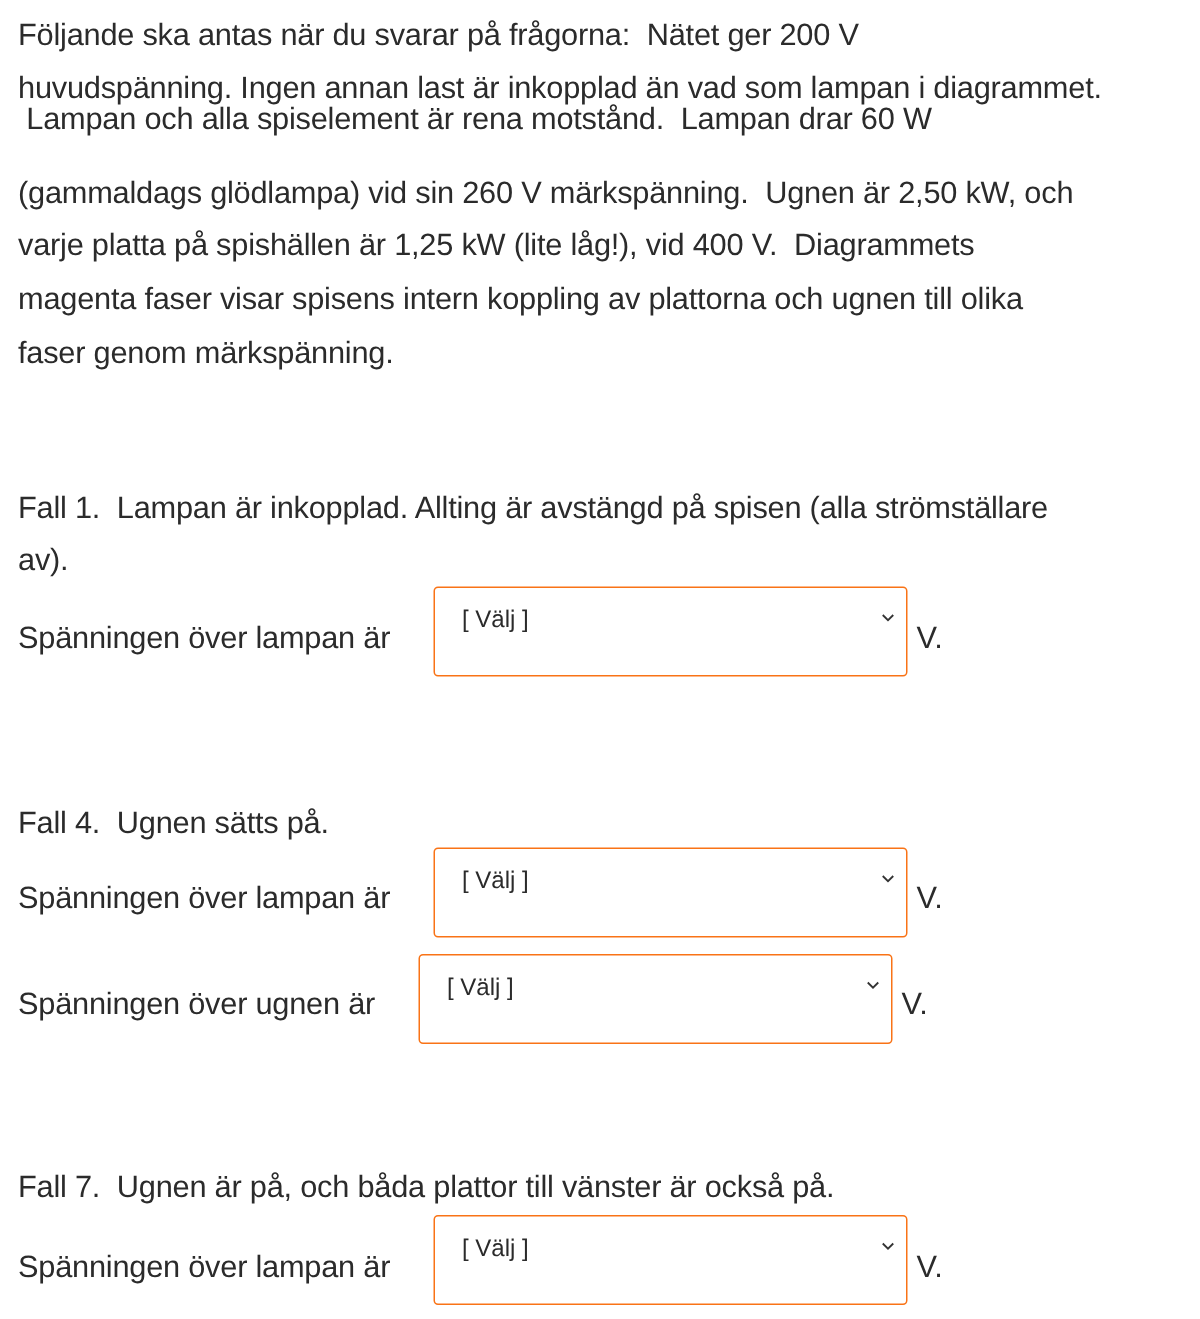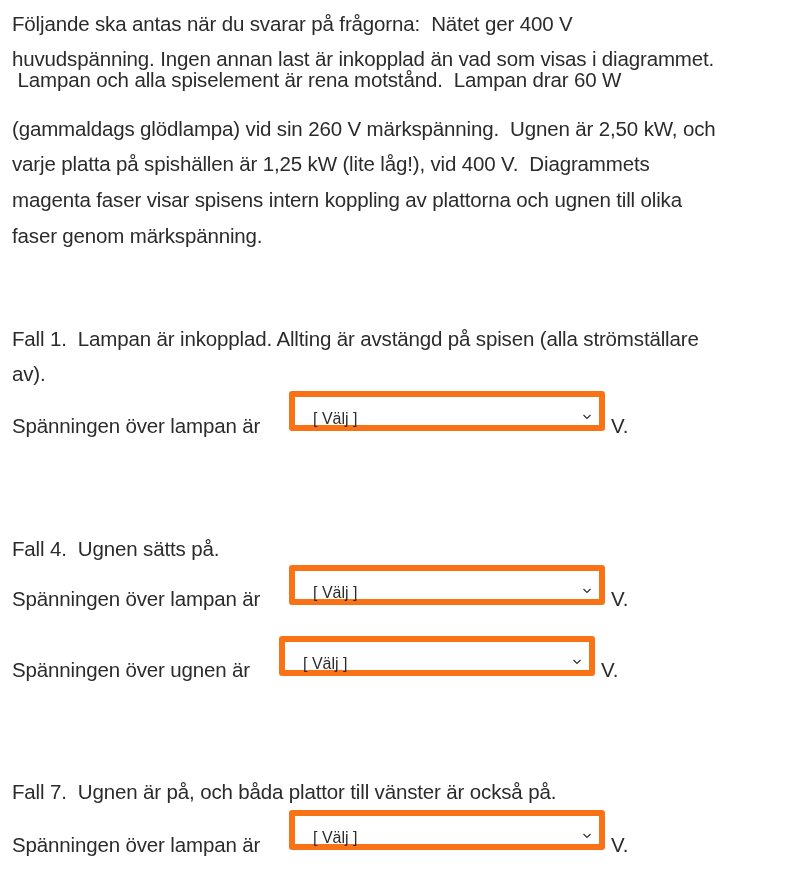--- a/index.html
+++ b/index.html
@@ -19,22 +19,22 @@
     position: absolute;
     left: 12px;
     font-size: 20.5px;
     line-height: 24px;
     white-space: pre;
     letter-spacing: -0.15px;
   }
   .select-box {
     position: absolute;
     box-sizing: border-box;
-    height: 40px;
-    border: 6px solid #f97316;
+    height: 60px;
+    border: 1px solid #f97316;
     border-radius: 3px;
     background: #ffffff;
     cursor: pointer;
   }
   .select-value {
     position: absolute;
     left: 18px;
     top: 12px;
     font-size: 16px;
     line-height: 20px;
@@ -51,22 +51,22 @@
   .unit {
     position: absolute;
     font-size: 20.5px;
     line-height: 24px;
   }
 </style>
 </head>
 <body>
 
 <div>
-  <div class="line" style="top:12px">Följande ska antas när du svarar på frågorna:  Nätet ger 400 V</div>
-  <div class="line" style="top:47px">huvudspänning. Ingen annan last är inkopplad än vad som visas i diagrammet.</div>
+  <div class="line" style="top:12px">Följande ska antas när du svarar på frågorna:  Nätet ger 200 V</div>
+  <div class="line" style="top:47px">huvudspänning. Ingen annan last är inkopplad än vad som lampan i diagrammet.</div>
   <div class="line" style="top:68px"> Lampan och alla spiselement är rena motstånd.  Lampan drar 60 W</div>
   <div class="line" style="top:117px">(gammaldags glödlampa) vid sin 260 V märkspänning.  Ugnen är 2,50 kW, och</div>
   <div class="line" style="top:152px">varje platta på spishällen är 1,25 kW (lite låg!), vid 400 V.  Diagrammets</div>
   <div class="line" style="top:188px">magenta faser visar spisens intern koppling av plattorna och ugnen till olika</div>
   <div class="line" style="top:224px">faser genom märkspänning.</div>
 </div>
 
 <div>
   <div class="line" style="top:327px">Fall 1.  Lampan är inkopplad. Allting är avstängd på spisen (alla strömställare</div>
   <div class="line" style="top:362px">av).</div>

